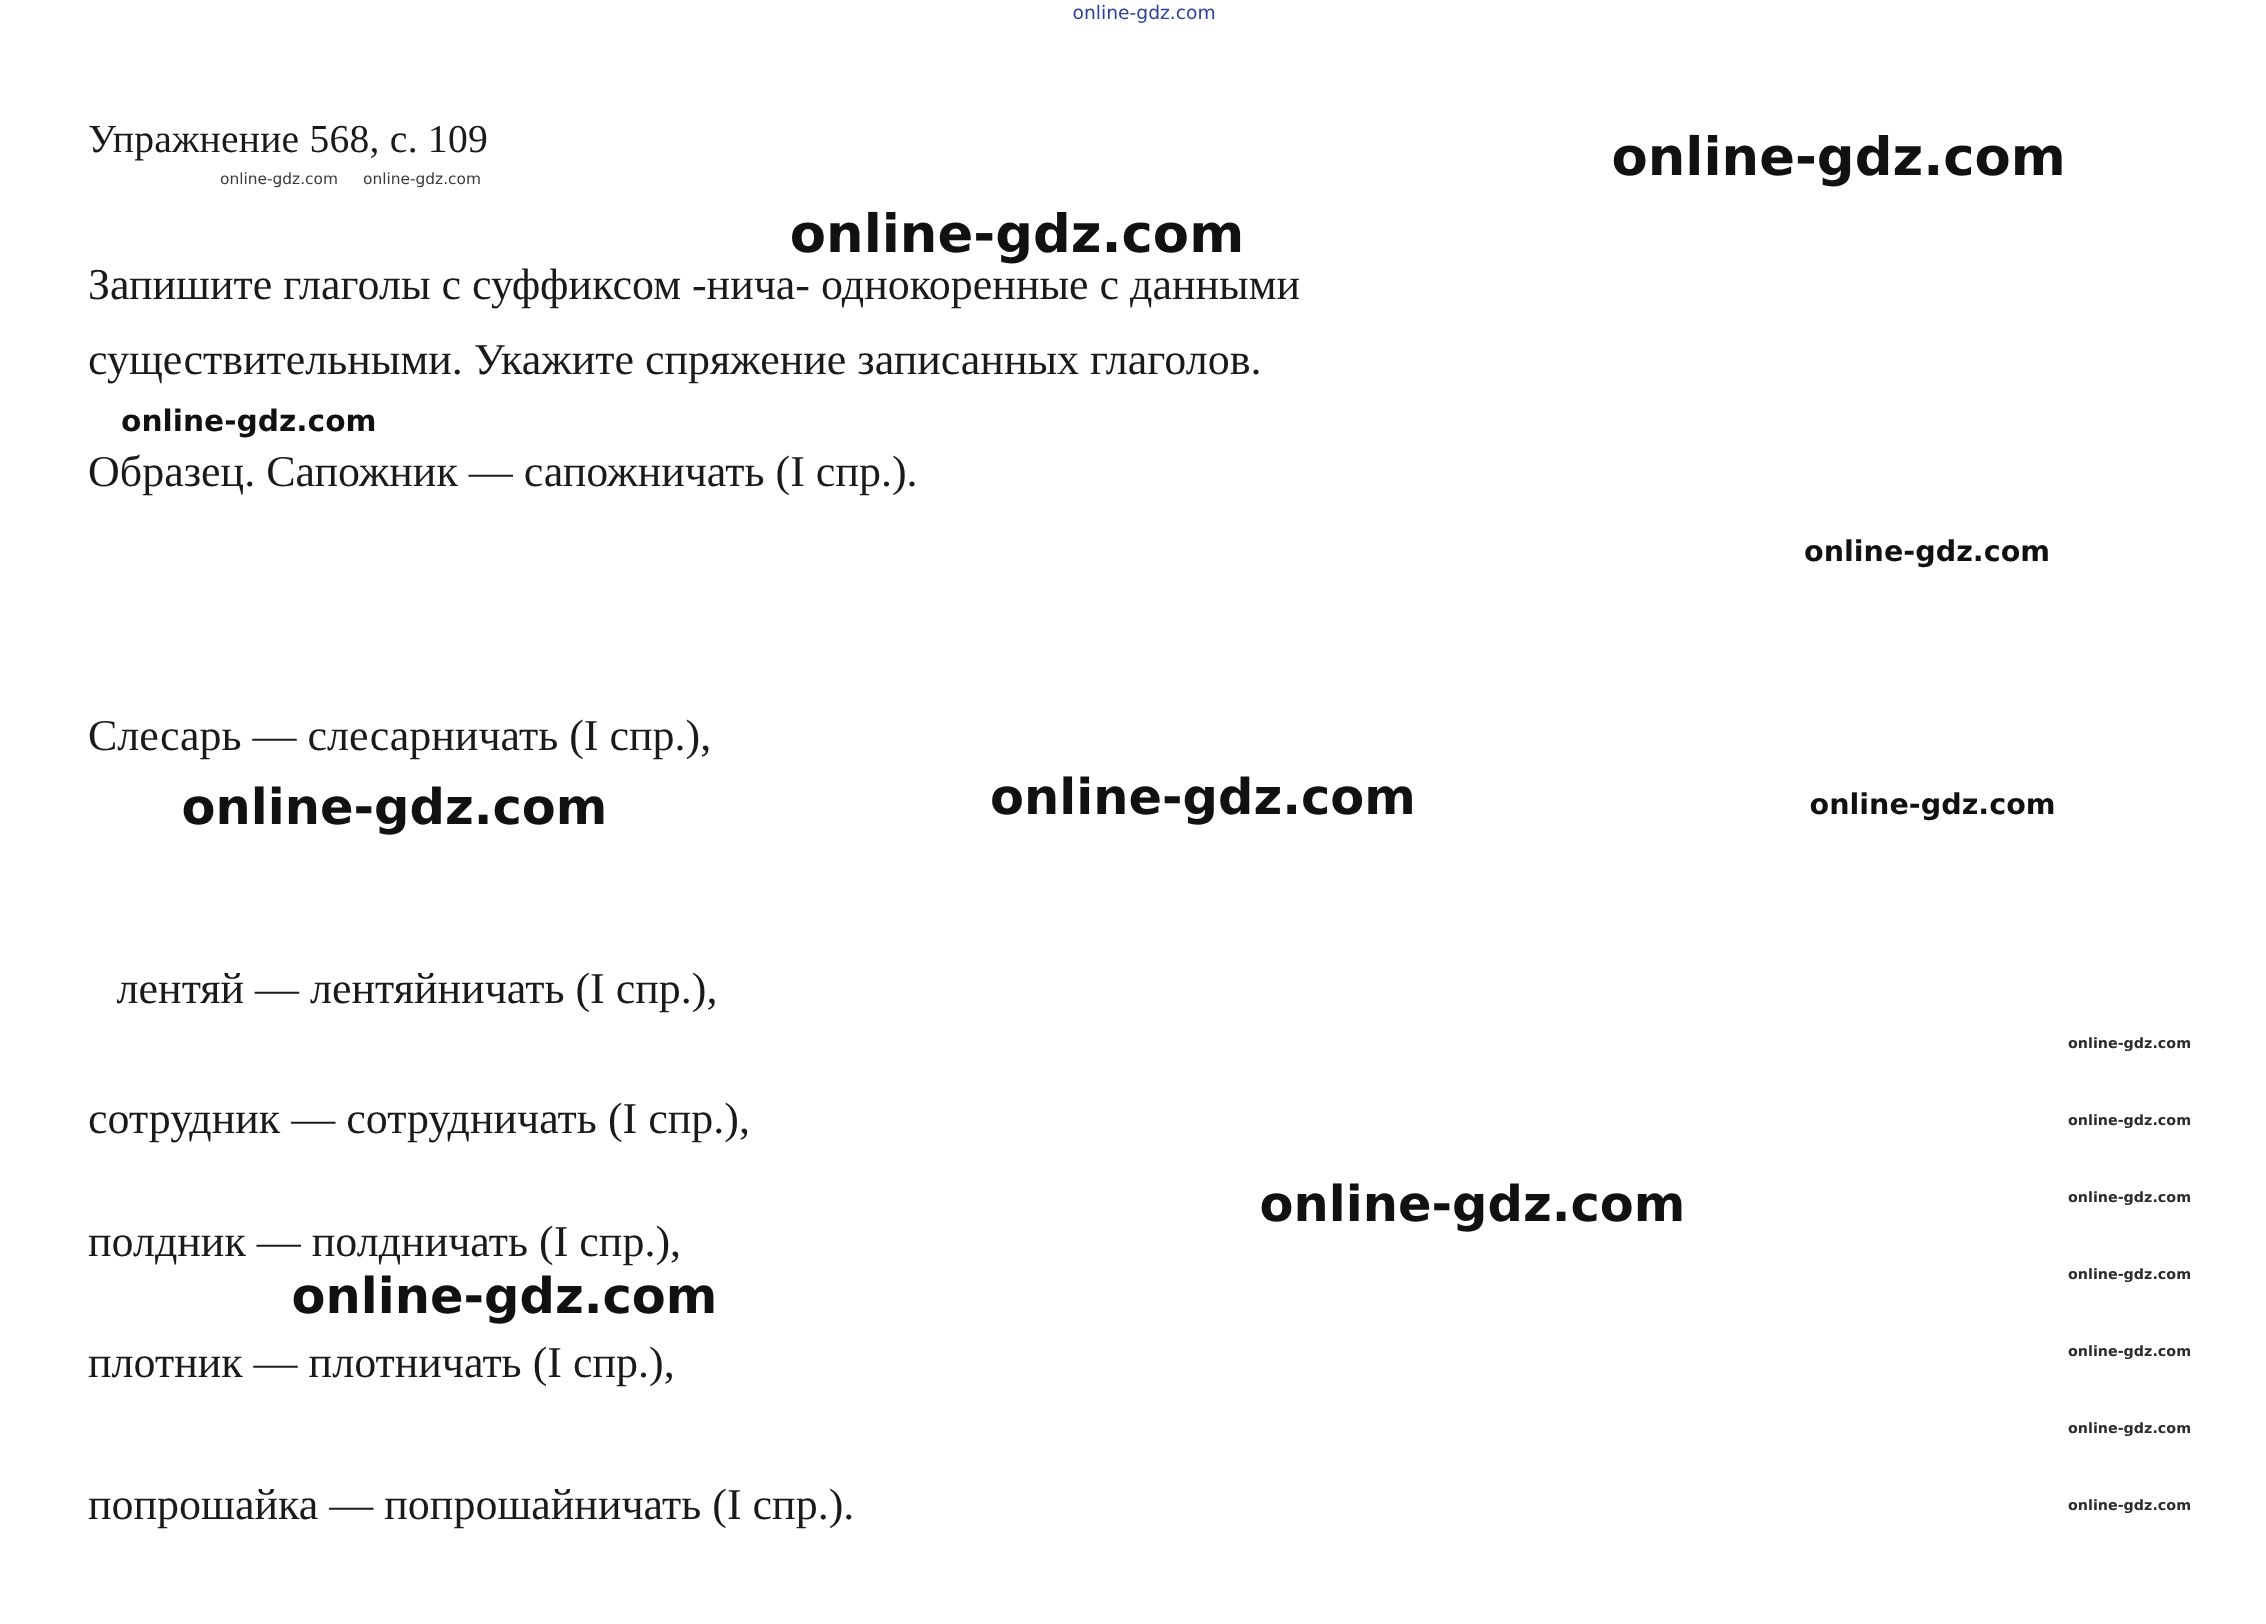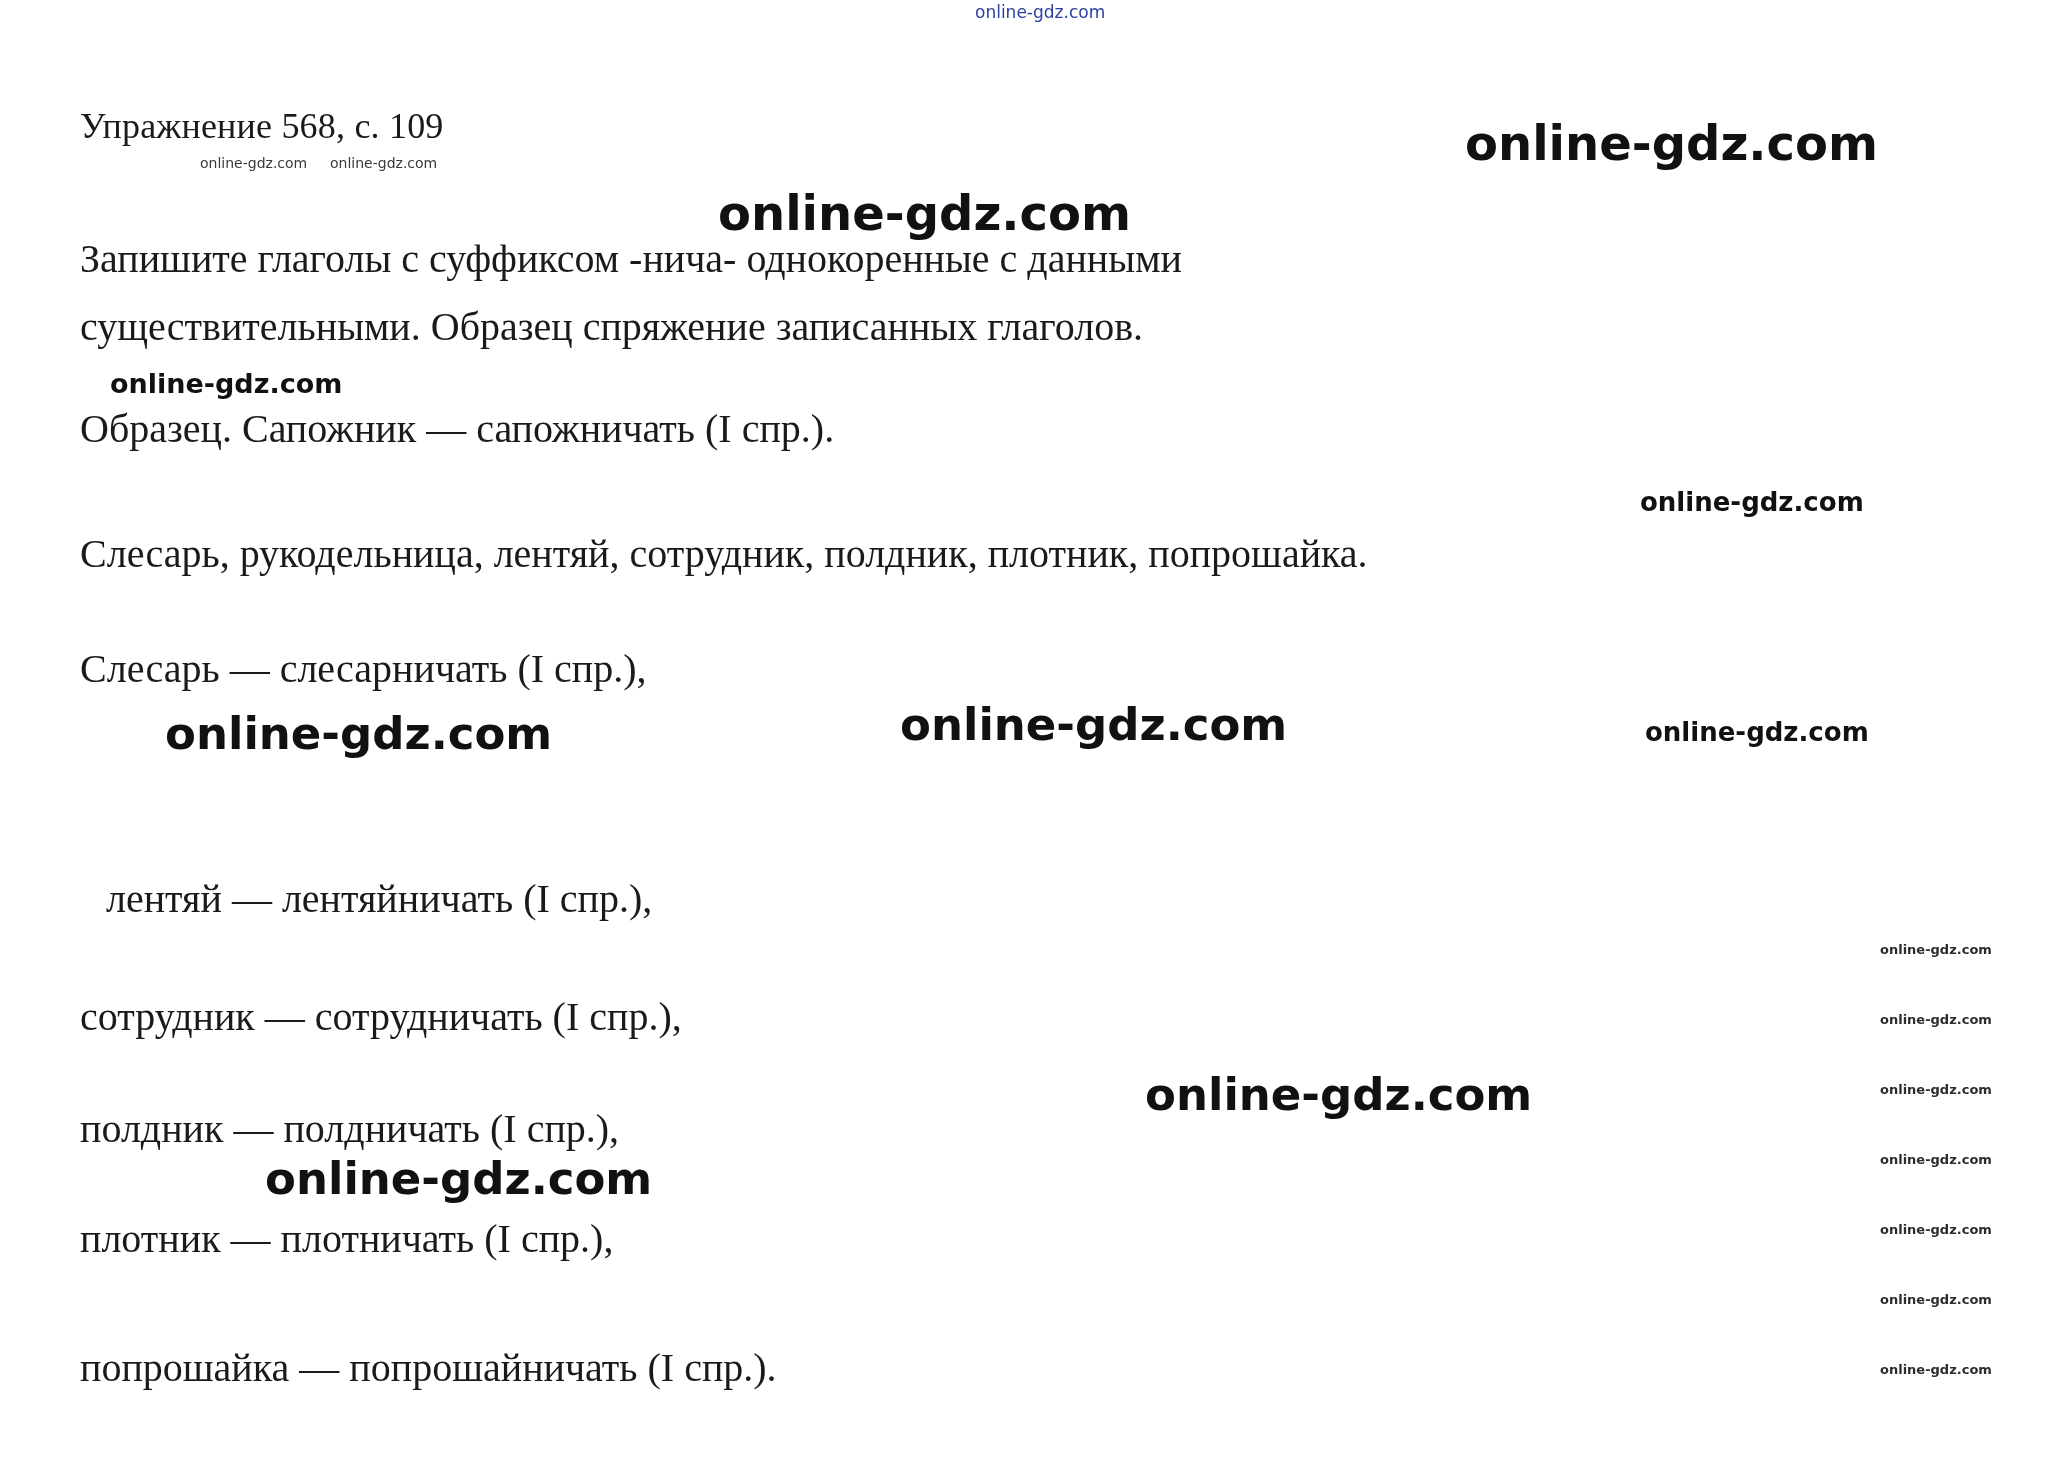--- a/index.html
+++ b/index.html
@@ -98,25 +98,24 @@
   .wm-col-6 { top: 1362px; }
 </style>
 </head>
 <body>
 
 <div class="page">
 
   <div class="title">Упражнение 568, с. 109</div>
 
   <div class="body-line line-task-1">Запишите глаголы с суффиксом -нича- однокоренные с данными</div>
-  <div class="body-line line-task-2">существительными. Образец спряжение записанных глаголов.</div>
+  <div class="body-line line-task-2">существительными. Укажите спряжение записанных глаголов.</div>
 
   <div class="body-line line-sample">Образец. Сапожник — сапожничать (I спр.).</div>
 
-  <div class="body-line line-words">Слесарь, рукодельница, лентяй, сотрудник, полдник, плотник, попрошайка.</div>
 
   <div class="ans ans-0">Слесарь — слесарничать (I спр.),</div>
   <div class="ans ans-2">лентяй — лентяйничать (I спр.),</div>
   <div class="ans ans-3">сотрудник — сотрудничать (I спр.),</div>
   <div class="ans ans-4">полдник — полдничать (I спр.),</div>
   <div class="ans ans-5">плотник — плотничать (I спр.),</div>
   <div class="ans ans-6">попрошайка — попрошайничать (I спр.).</div>
 
   <div class="wm wm-blue wm-top-small">online-gdz.com</div>
   <div class="wm wm-title-a">online-gdz.com</div>

